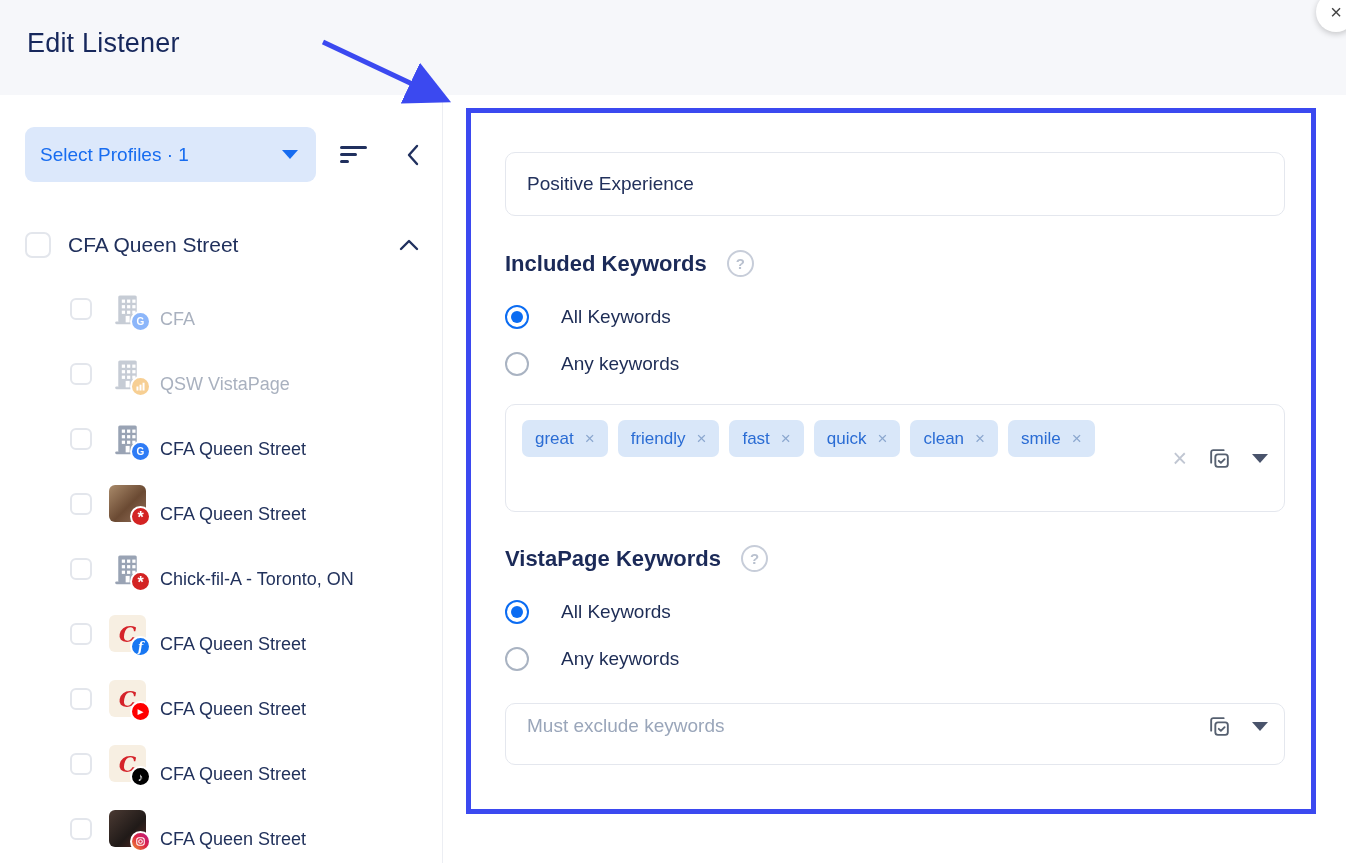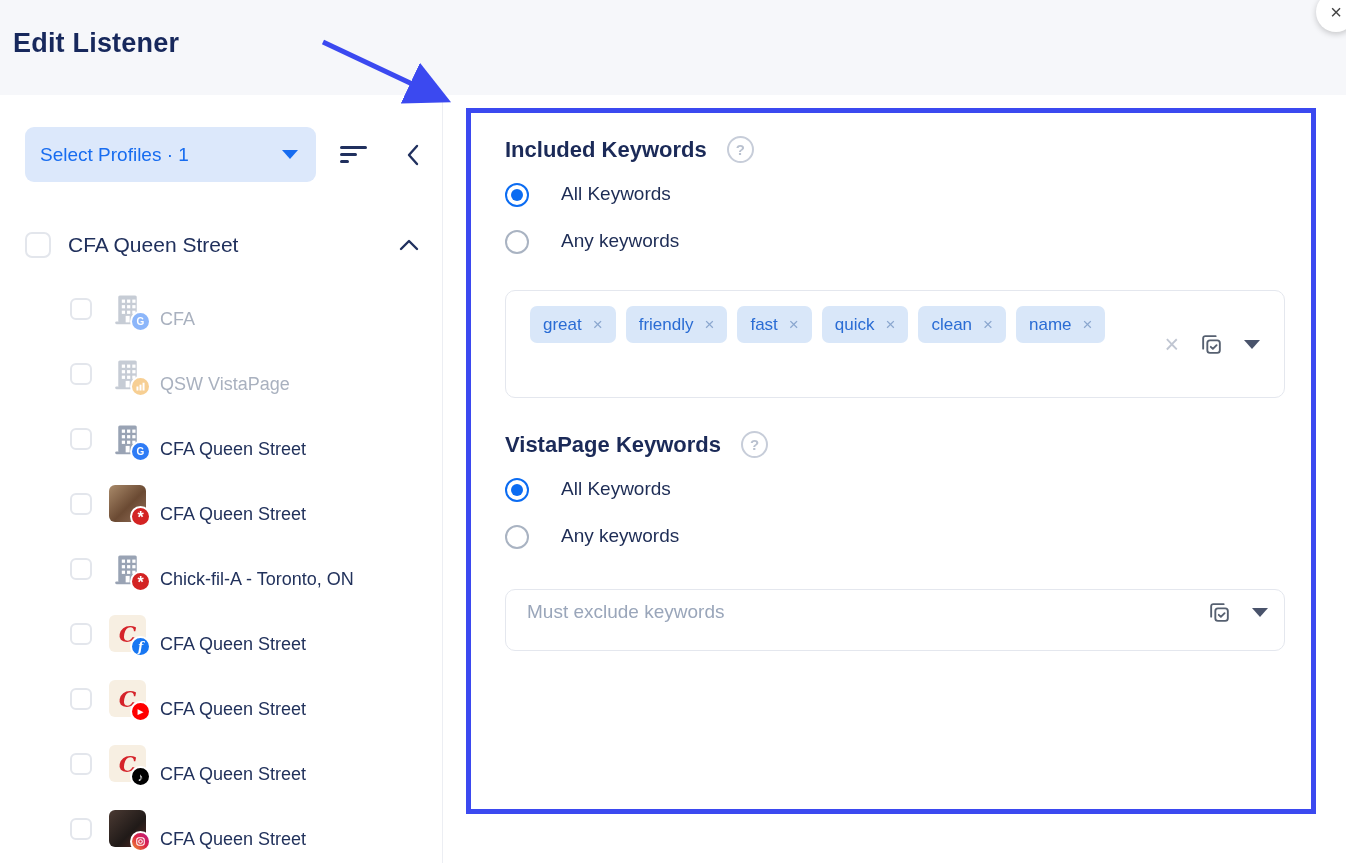--- a/index.html
+++ b/index.html
@@ -2,21 +2,21 @@
 <html><head>
 <meta charset="utf-8">
 <style>
   html,body { margin:0; padding:0; background:#fff; }
   .app {
     position:relative; width:1346px; height:863px; overflow:hidden;
     font-family:"Liberation Sans", sans-serif; background:#fff;
   }
   
   .header { position:absolute; left:0; top:0; width:100%; height:95px; background:#f6f7fa; }
-  .title { position:absolute; left:13px; top:28px; margin:0; font-size:27px; font-weight:700; color:#17285c; letter-spacing:.2px; }
+  .title { position:absolute; left:27px; top:28px; margin:0; font-size:27px; font-weight:400; color:#17285c; letter-spacing:.2px; }
   .close-btn { position:absolute; top:-8px; right:-10px; width:40px; height:40px; border-radius:50%;
     background:#fff; box-shadow:0 2px 6px rgba(0,0,0,.2); z-index:30; display:flex; align-items:center; justify-content:center;
     font-size:20px; color:#444; cursor:pointer; }
   
   .sidebar { position:absolute; left:0; top:95px; width:443px; bottom:0; background:#fff;
     border-right:1px solid #eceef3; padding:32px 0 0 25px; box-sizing:border-box; }
   .sidebar-top { display:flex; align-items:center; margin-bottom:50px; }
   .select-profiles { width:291px; height:55px; border:none; border-radius:9px; background:#dce8fb;
     color:#176cf0; font-size:19px; font-family:inherit; display:flex; align-items:center;
     justify-content:space-between; padding:0 18px 0 15px; cursor:pointer;text-align:center; }
@@ -63,28 +63,28 @@
     padding:41px 0 0 61px; box-sizing:border-box; }
   .section-title { font-size:22px; font-weight:600; color:#1b2a58; margin:0; display:flex; align-items:center; }
   .help { width:27px; height:27px; border-radius:50%; border:2px solid #c7cdd9; color:#b9c1cf;
     font-size:15px; font-weight:bold; display:inline-flex; align-items:center; justify-content:center;
     margin-left:20px; box-sizing:border-box; cursor:pointer; }
   .name-input-wrap { margin-top:16px; margin-bottom:34px; width:780px; height:64px; border:1px solid #e4e7ee;
     border-radius:10px; display:flex; align-items:center; padding:0 19px; box-sizing:border-box; }
   input { font-family:inherit; font-size:19px; color:#22315c; border:none; outline:none; width:100%; background:transparent; }
   input::placeholder { color:#9aa6ba; }
   .radio-group { margin-top:20px; }
-  .radio-row { display:flex; align-items:flex-start; height:40px; margin-bottom:7px; cursor:pointer; }
+  .radio-row { display:flex; align-items:center; height:40px; margin-bottom:7px; cursor:pointer; }
   .radio { width:24px; height:24px; border:2px solid #a9b3c2; border-radius:50%; position:relative;
     box-sizing:border-box; background:#fff; flex:none; }
   .radio.selected { border-color:#0b6cf2; }
   .radio.selected::after { content:""; position:absolute; inset:4px; background:#0b6cf2; border-radius:50%; }
   .radio-label { margin-left:32px; font-size:19px; color:#1d2c55; }
   .tagbox { margin-top:20px; margin-bottom:33px; width:780px; min-height:108px; border:1px solid #e4e7ee;
-    border-radius:10px; display:flex; align-items:flex-start; padding:12px 24px; box-sizing:border-box; }
+    border-radius:10px; display:flex; align-items:flex-start; padding:12px 16px; box-sizing:border-box; }
   .chips { display:flex; flex-wrap:wrap; gap:12px 10px; width:600px; padding-top:3px; }
   .chip { background:#d9e7f9; border-radius:7px; height:37px; display:inline-flex; align-items:center;
     padding:0 13px; font-size:17px; color:#2a6cd4; }
   .chip-x { margin-left:11px; color:#8ba7cf; font-size:17px; cursor:pointer; }
   .tools { margin-left:auto; display:flex; align-items:center; gap:20px; height:82px; }
   .clear-x { color:#c0c6d2; font-size:25px; line-height:1; cursor:pointer; }
   .copy-icon { cursor:pointer; display:flex; }
   .copy-icon svg { stroke:#566070; fill:none; stroke-width:1.8; stroke-linecap:round; stroke-linejoin:round; }
   .dd-caret { width:0; height:0; border-left:8px solid transparent; border-right:8px solid transparent;
     border-top:9px solid #49536b; cursor:pointer; }
@@ -300,20 +300,23 @@
                 <circle cx="6" cy="6" r="2.4"></circle>
               </svg>
             </span>
     </span>
     <span class="profile-label">CFA Queen Street</span>
   </div>
 </div>
   </aside>
 
   <main class="main">
+    <div class="name-input-wrap">
+      <input type="text" value="Positive Experience" style="">
+    </div>
 
     <h2 class="section-title">
       <span>Included Keywords</span>
       <span class="help">?</span>
     </h2>
     <div class="radio-group">
   <div class="radio-row">
     <span class="radio selected"></span>
     <span class="radio-label">All Keywords</span>
   </div>
@@ -345,21 +348,21 @@
     <span class="chip-label">quick</span>
     <span class="chip-x">×</span>
   </span>
 
   <span class="chip">
     <span class="chip-label">clean</span>
     <span class="chip-x">×</span>
   </span>
 
   <span class="chip">
-    <span class="chip-label">name</span>
+    <span class="chip-label">smile</span>
     <span class="chip-x">×</span>
   </span>
 </div>
       <div class="tools">
         <span class="clear-x">×</span>
         <span class="copy-icon">
           <svg width="25" height="25" viewBox="0 0 24 24">
             <rect x="8" y="8" width="12" height="12" rx="2.5"></rect>
             <path d="M16 4H6a2 2 0 0 0-2 2v10"></path>
             <path d="M11.3 14.2l2 2 3.6-3.6"></path>

